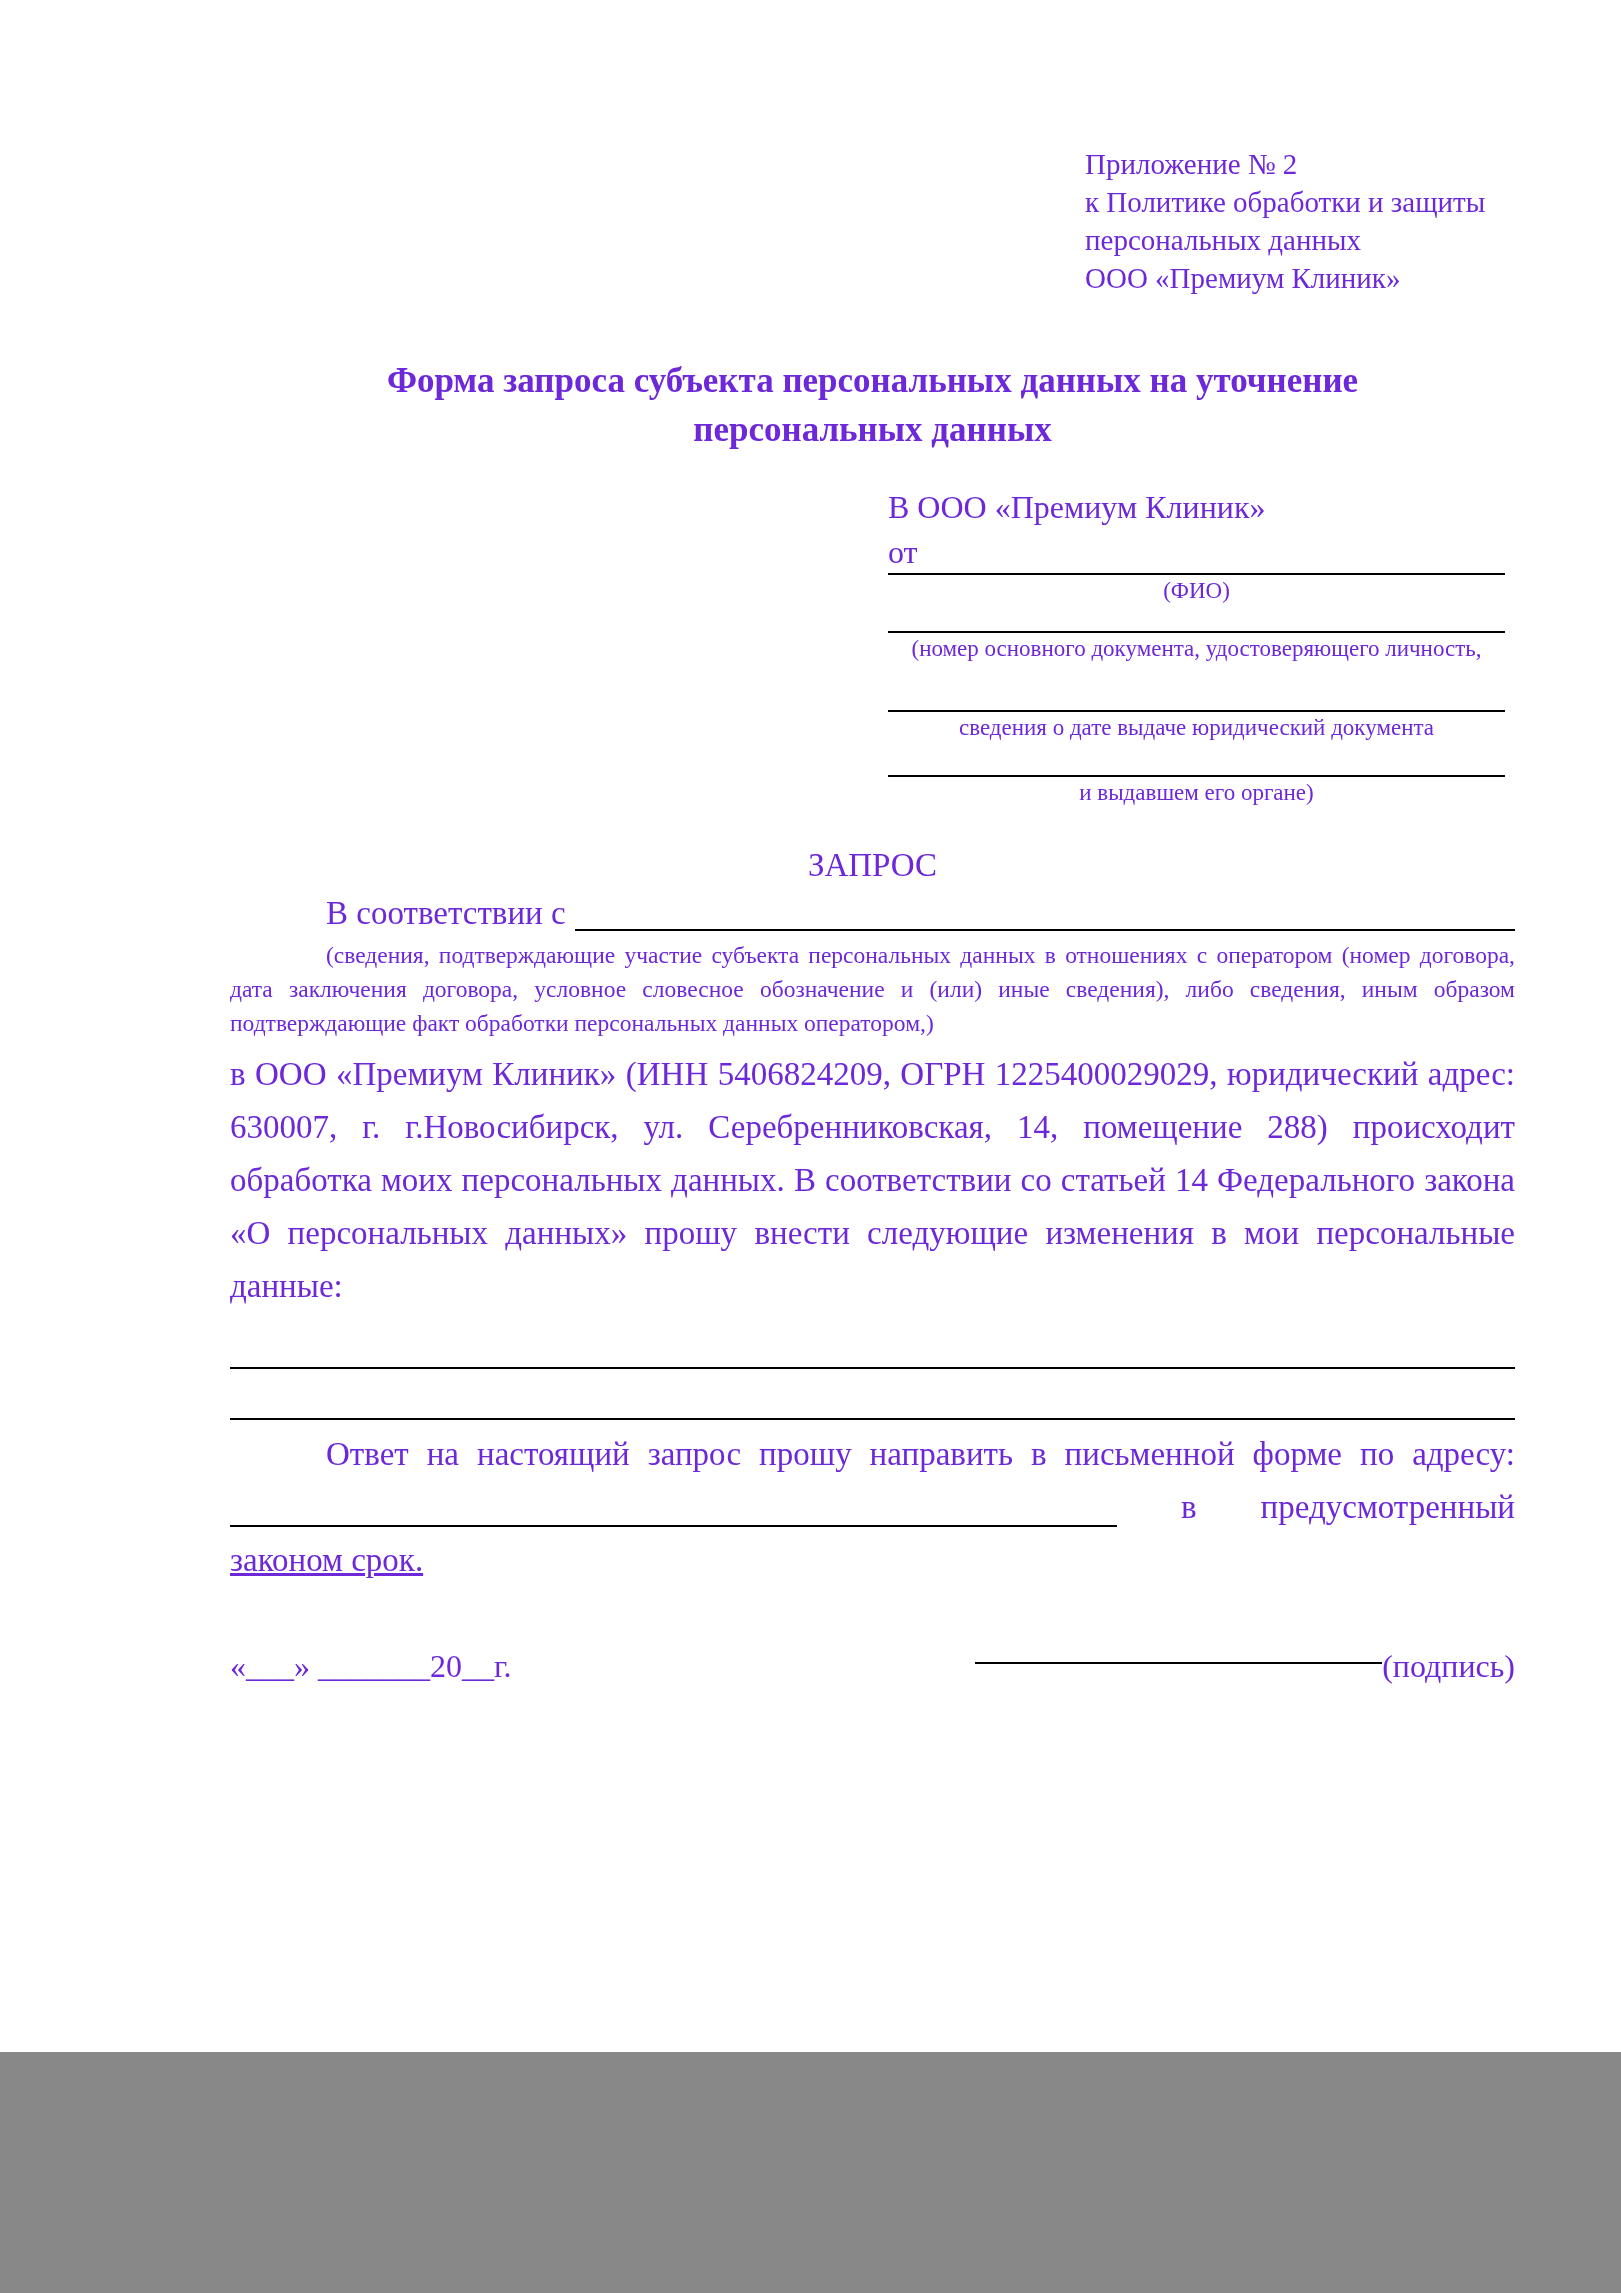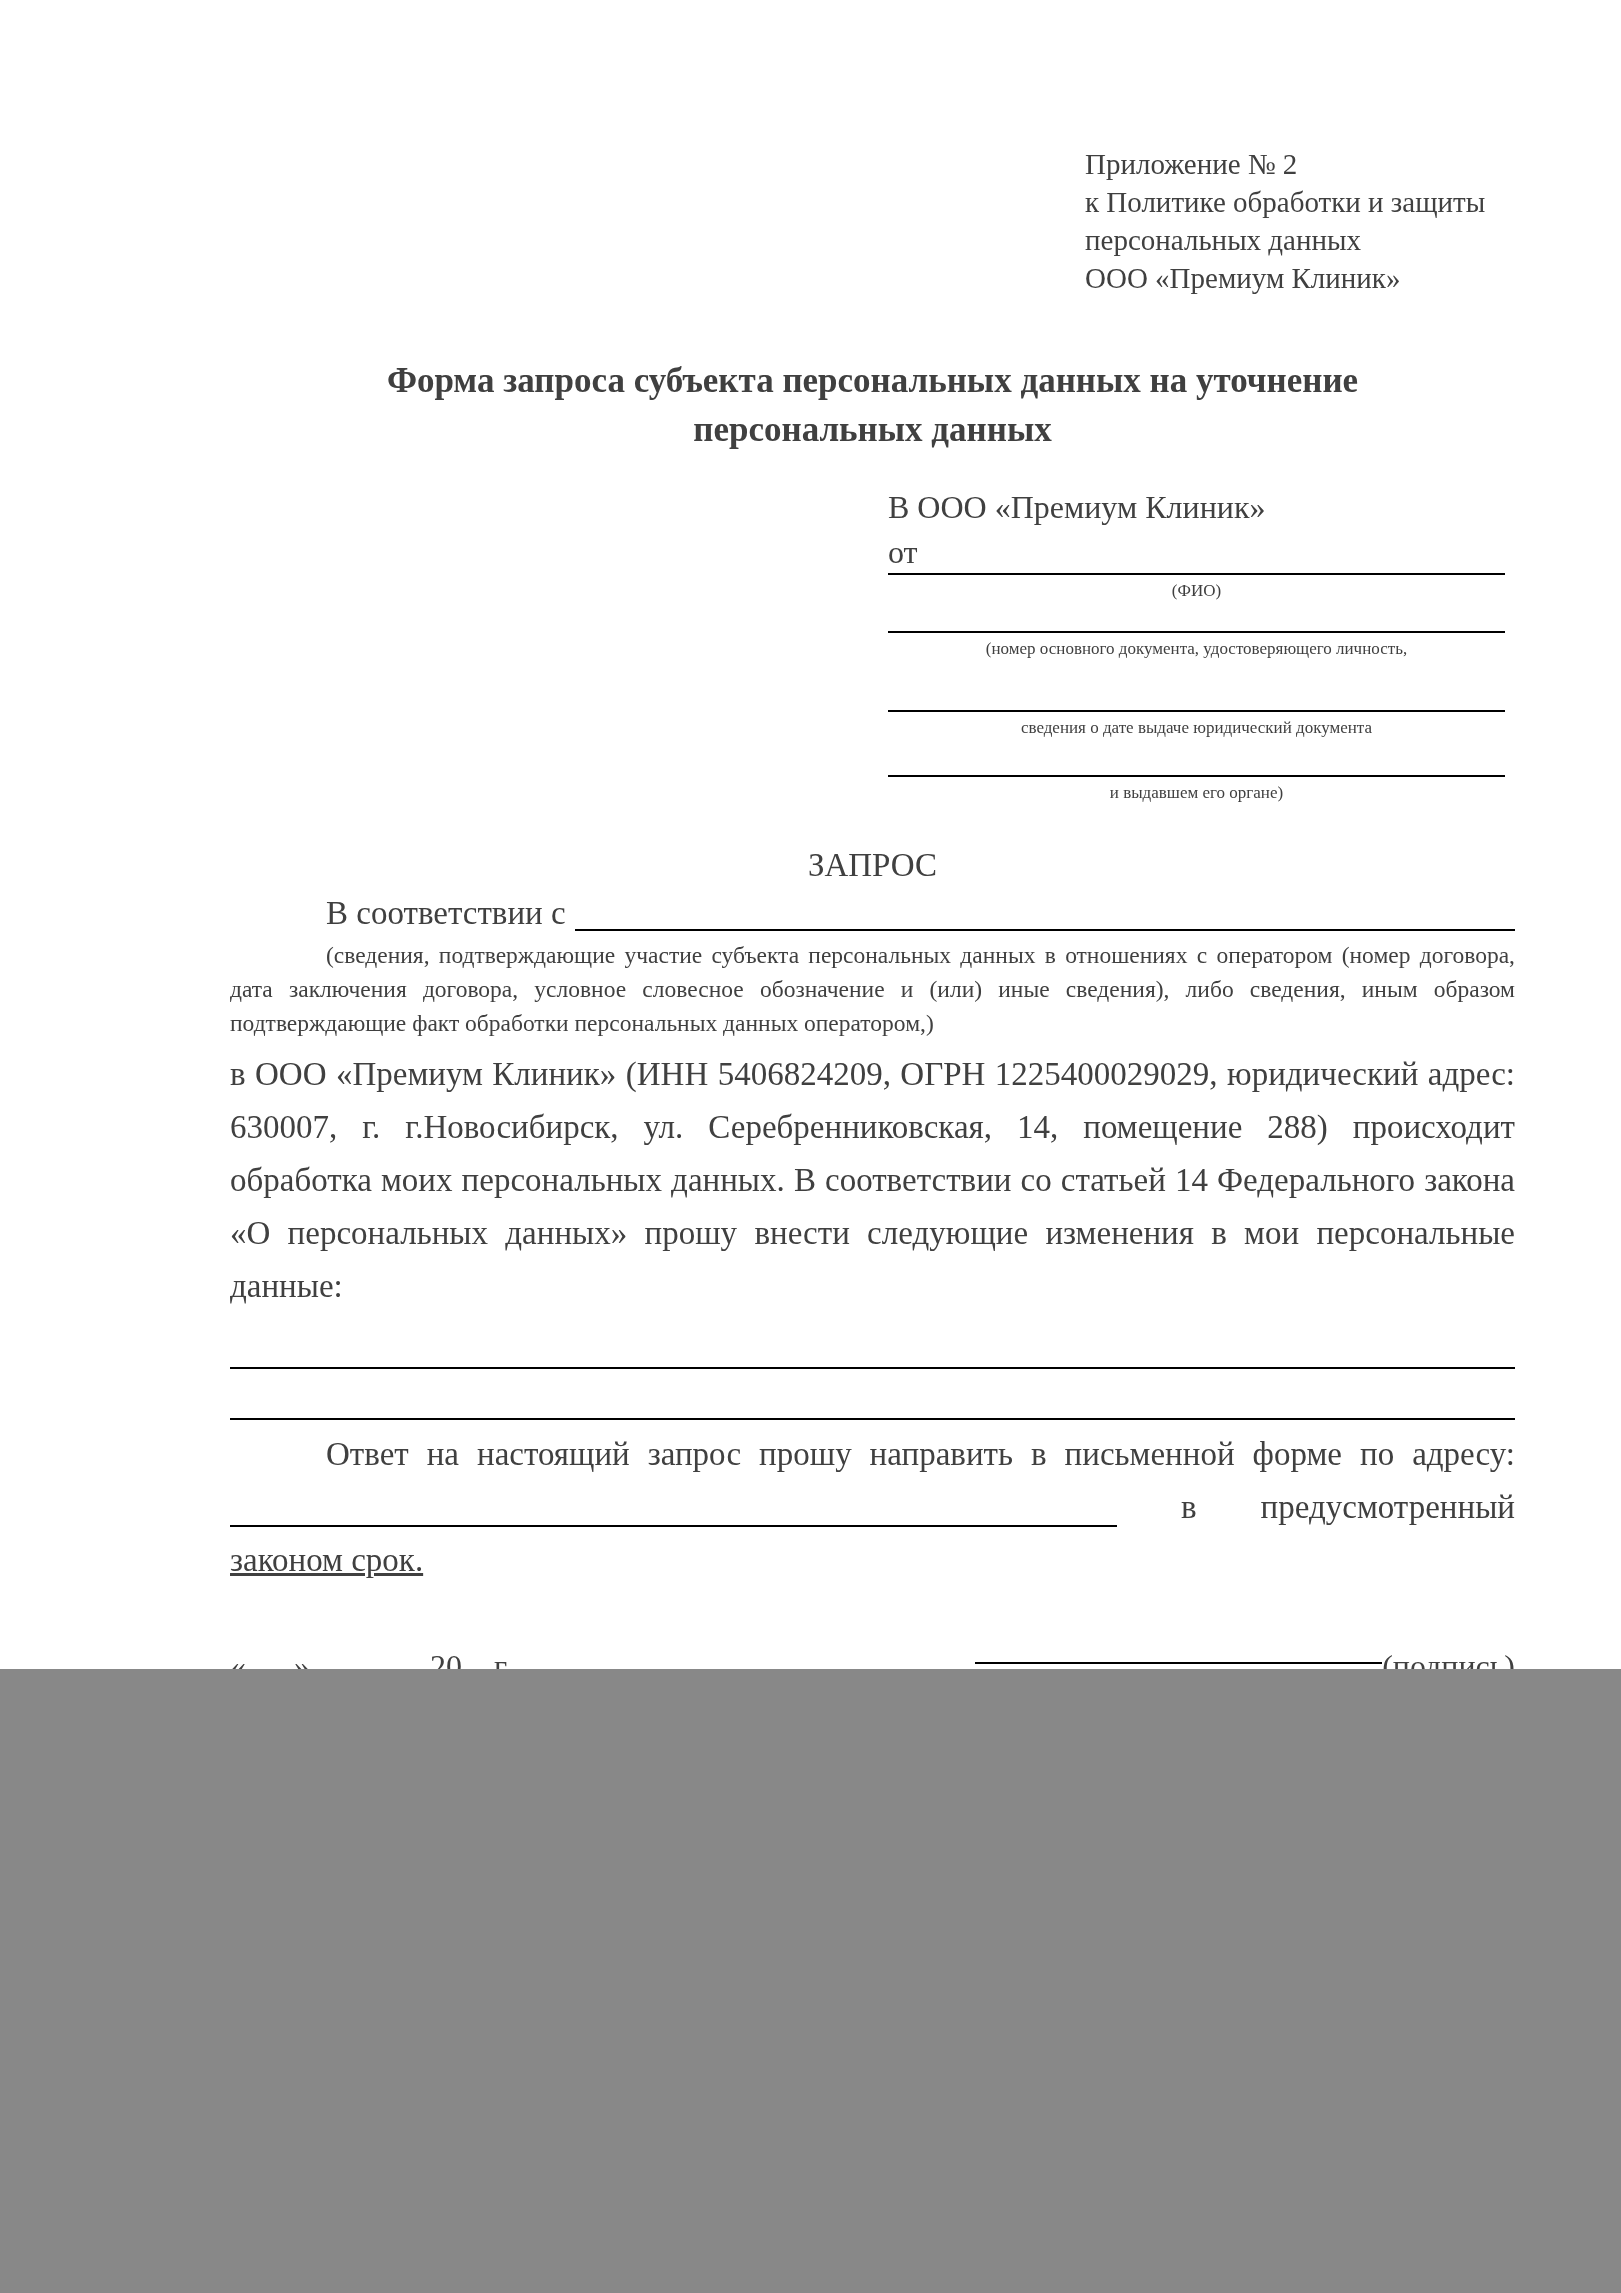--- a/index.html
+++ b/index.html
@@ -1,25 +1,25 @@
 <!DOCTYPE html>
 <html><head>
 <meta charset="utf-8">
 <style>
   html, body { margin: 0; padding: 0; background: #888; }
   .page {
     position: relative;
     width: 1621px;
-    height: 1669px;
+    height: 2052px;
     margin: 0 auto;
     background: #ffffff;
     box-sizing: border-box;
     padding: 145px 106px 0 230px;
     font-family: "Liberation Serif", "DejaVu Serif", serif;
-    color: #404040;
+    color: #6d28d9;
     overflow: hidden;
   }
   
   .header-block {
     margin-left: 855px;
     font-size: 29px;
     line-height: 38px;
   }
   
   .title {
@@ -36,21 +36,21 @@
     margin-left: 658px;
     width: 617px;
   }
   .addr-to { font-size: 32px; line-height: 49px; }
   .addr-from { font-size: 32px; line-height: 41px; }
   .uline { height: 0; border-bottom: 2.9px solid #000; }
   .sp24 { margin-top: 23.5px; }
   .sp46 { margin-top: 45px; }
   .sp32 { margin-top: 31px; }
   .caption {
-    font-size: 17px;
+    font-size: 23px;
     line-height: 32px;
     text-align: center;
   }
   
   .request-heading {
     margin-top: 33px;
     text-align: center;
     font-size: 33px;
     line-height: 47px;
   }

